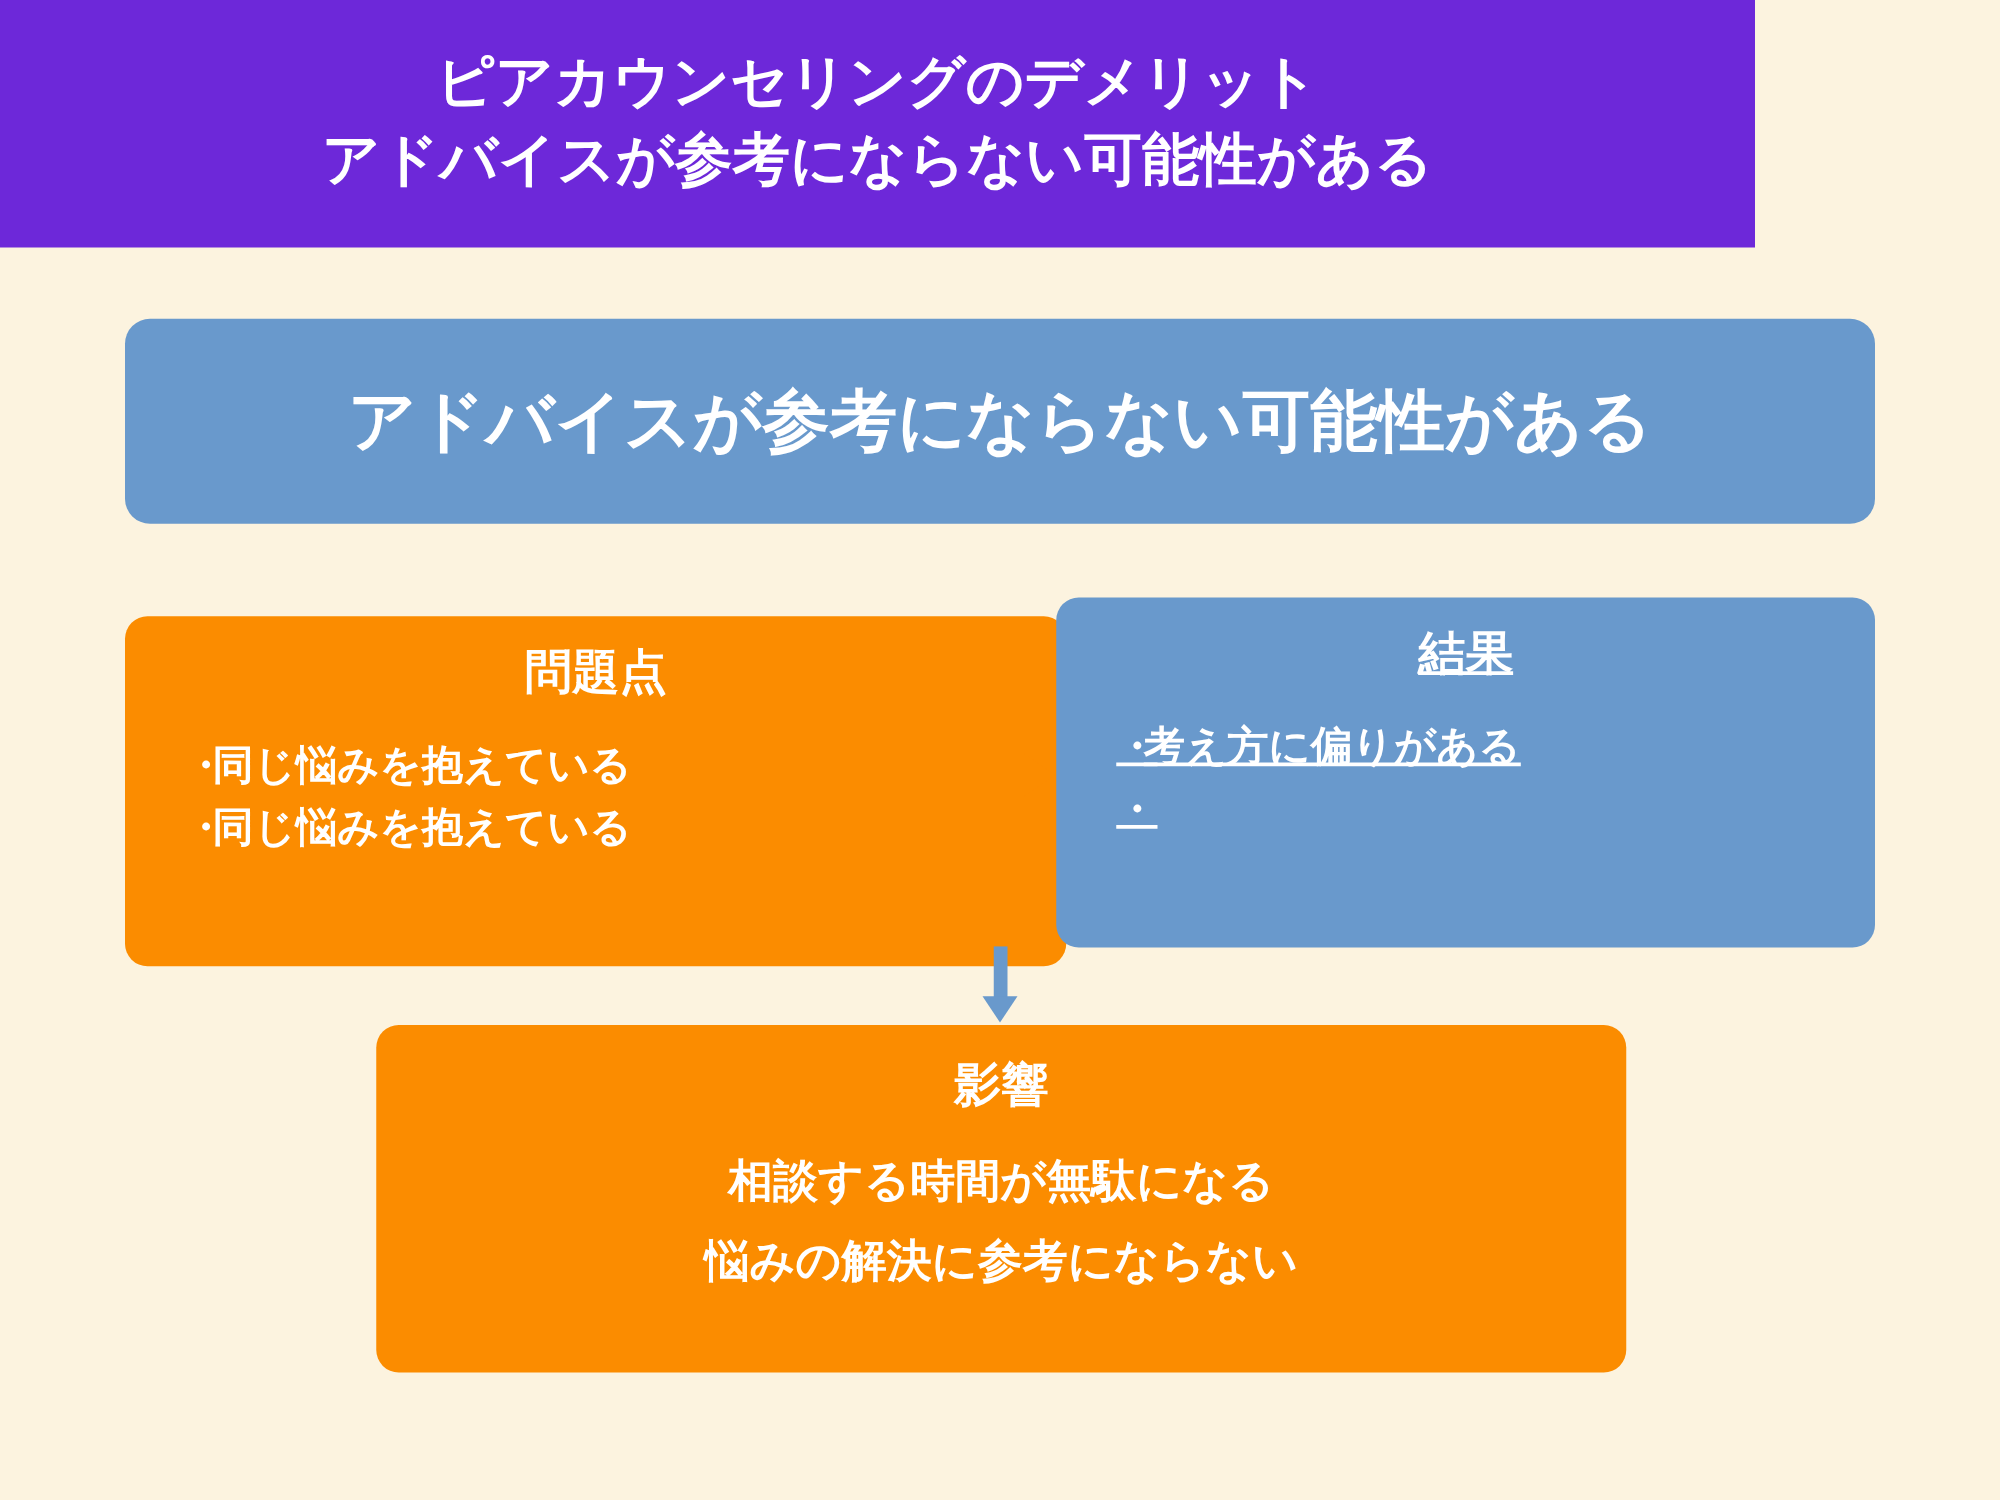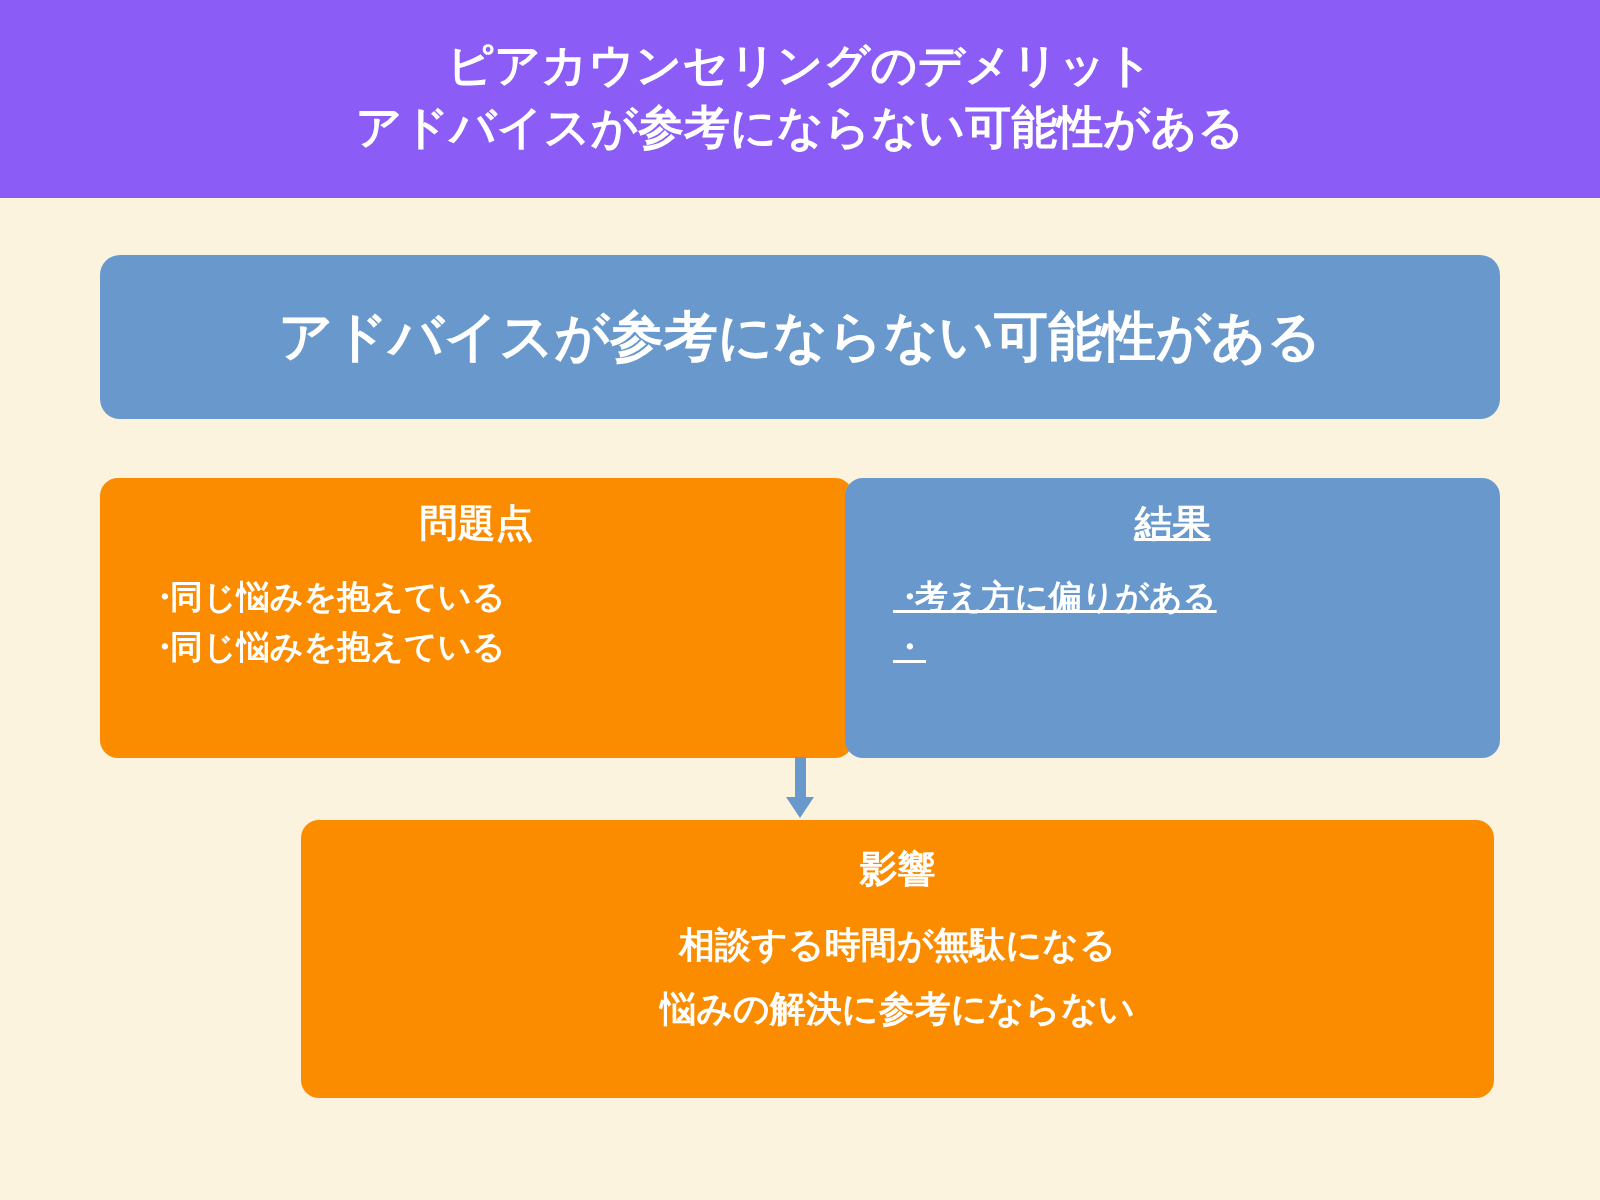--- a/index.html
+++ b/index.html
@@ -9,22 +9,22 @@
     height: 1200px;
     background: #FCF3DF;
     overflow: hidden;
     font-family: "Liberation Sans", sans-serif;
     font-weight: 700;
     color: #FFFFFF;
   }
   .banner {
     position: absolute;
     left: 0; top: 0;
-    width: 1600px; height: 198px;
-    background: #8b5cf6;
+    width: 1404px; height: 198px;
+    background: #6d28d9;
     box-sizing: border-box;
     padding-top: 34px;
     text-align: center;
     font-size: 46px;
     line-height: 62px;
   }
   .header-box {
     position: absolute;
     left: 100px; top: 255px;
     width: 1400px; height: 164px;
@@ -39,20 +39,21 @@
     position: absolute;
     top: 478px;
     height: 280px;
     border-radius: 18px;
     box-sizing: border-box;
   }
   .problem-box {
     left: 100px;
     width: 753px;
     background: #FB8C00;
+    margin-top: 15px;
   }
   .result-box {
     left: 845px;
     width: 655px;
     background: #6999CC;
     text-decoration: underline;
   }
   .box-title {
     margin: 22px 0 0 0;
     text-align: center;
@@ -65,21 +66,21 @@
     line-height: 50px;
   }
   .bullet-line { display: flex; }
   .bullet-marker {
     flex: 0 0 22px;
     width: 22px;
   }
   .impact-box {
     position: absolute;
     left: 301px; top: 820px;
-    width: 1193px; height: 278px;
+    width: 1000px; height: 278px;
     background: #FB8C00;
     border-radius: 18px;
     box-sizing: border-box;
     text-align: center;
   }
   .impact-title {
     margin: 26px 0 0 0;
     font-size: 38px;
     line-height: 46px;
   }

